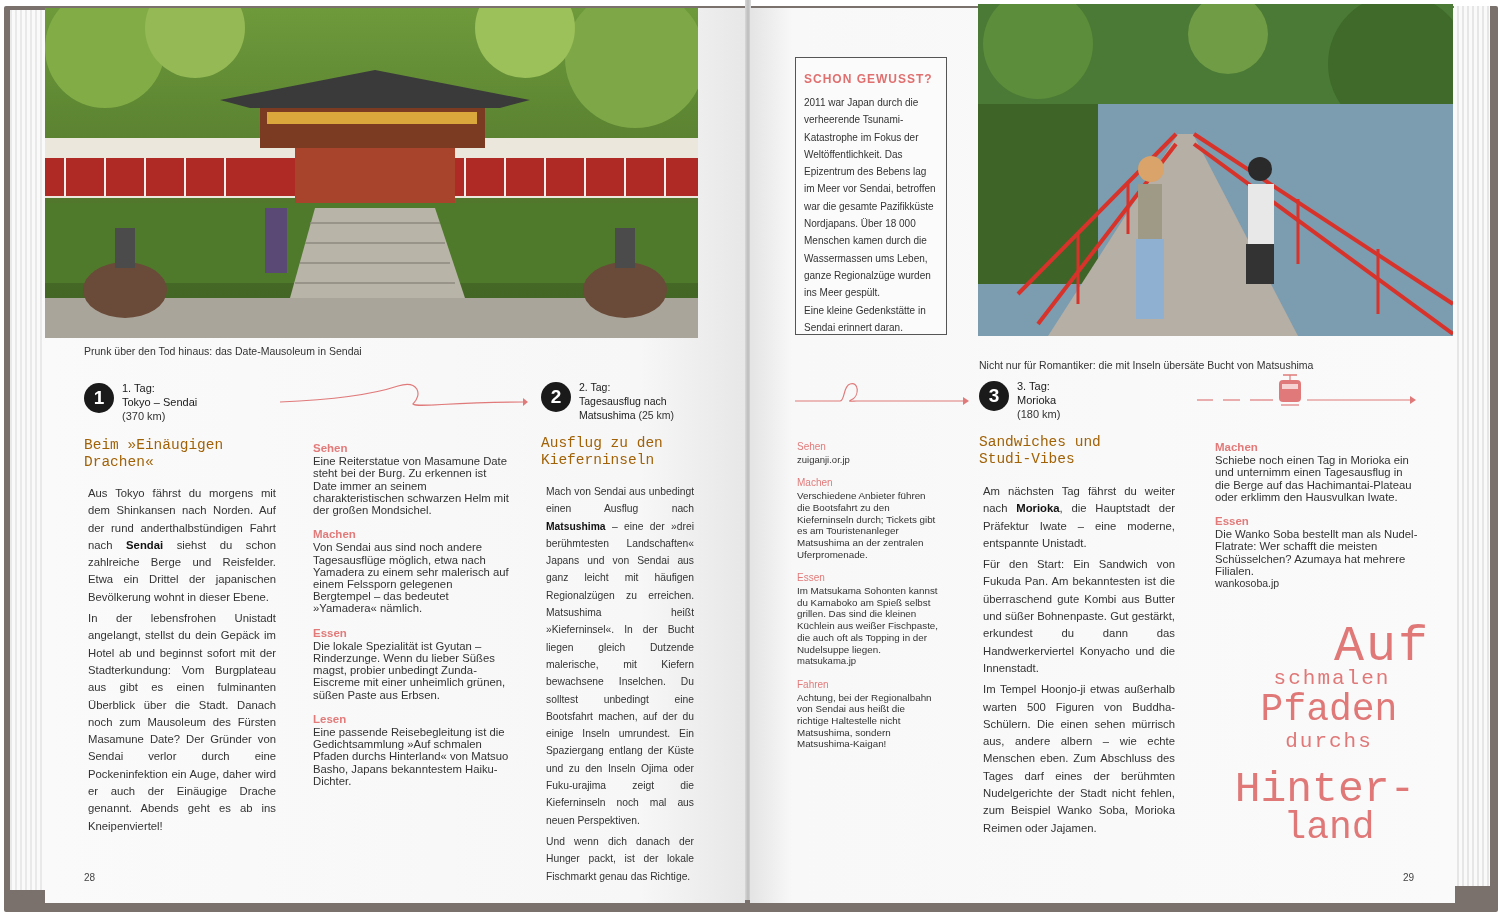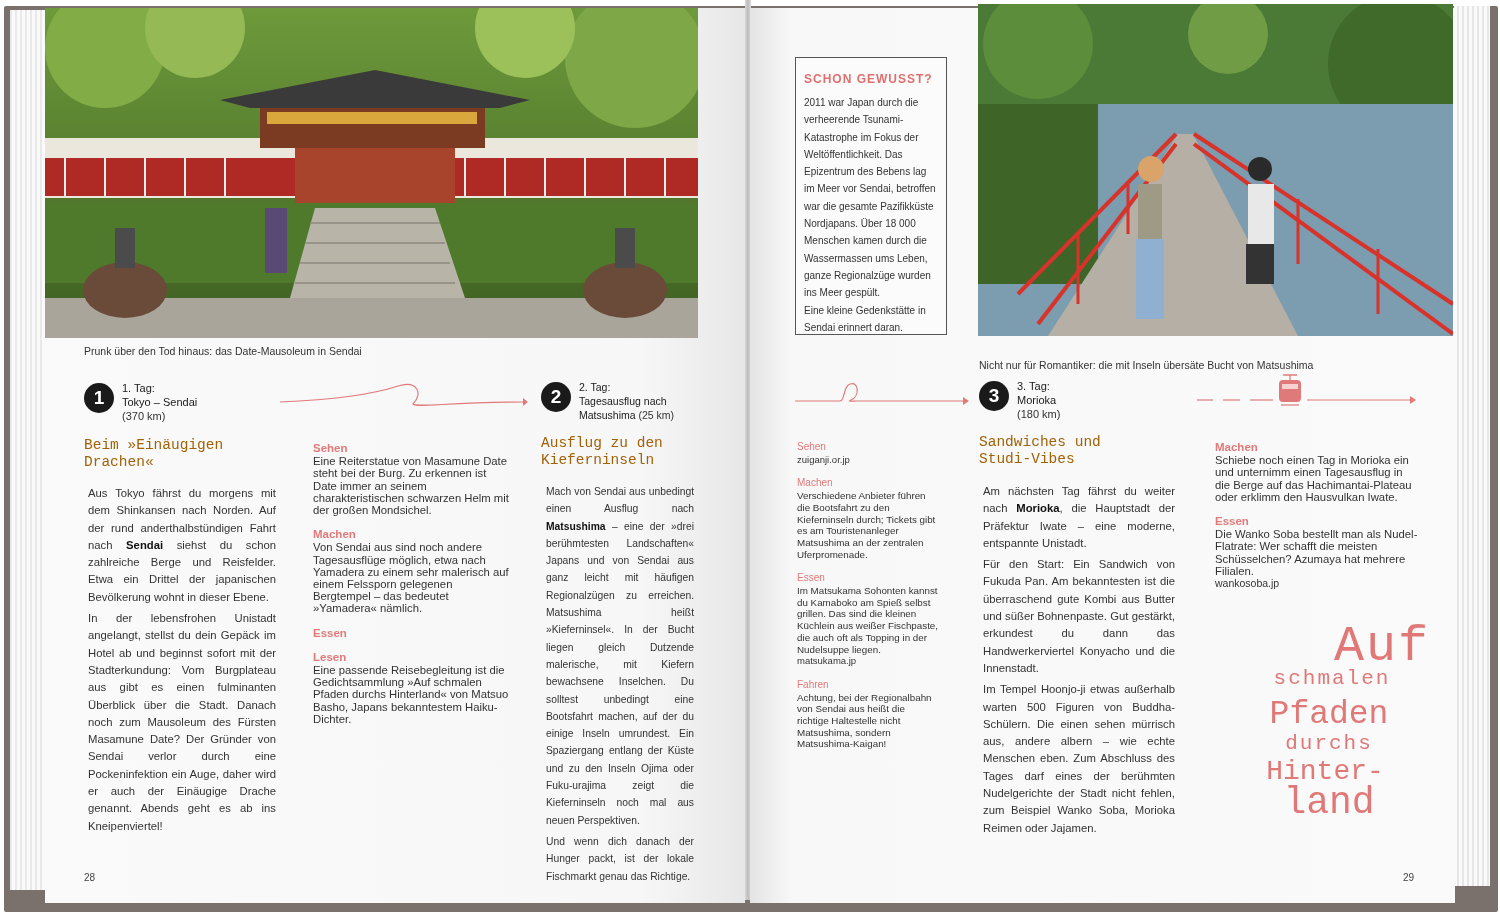--- a/index.html
+++ b/index.html
@@ -129,20 +129,21 @@
   <div class="tip">
       <h4>Sehen</h4>
       <div>Eine Reiterstatue von Masamune Date steht bei der Burg. Zu erkennen ist Date immer an seinem charakteristischen schwarzen Helm mit der großen Mondsichel.</div>
     </div>
   <div class="tip">
       <h4>Machen</h4>
       <div>Von Sendai aus sind noch andere Tagesausflüge möglich, etwa nach Yamadera zu einem sehr malerisch auf einem Felssporn gelegenen Bergtempel – das bedeutet »Yamadera« nämlich.</div>
     </div>
   <div class="tip">
       <h4>Essen</h4>
+      <div>Die lokale Spezialität ist Gyutan – Rinderzunge. Wenn du lieber Süßes magst, probier unbedingt Zunda-Eiscreme mit einer unheimlich grünen, süßen Paste aus Erbsen.</div>
     </div>
   <div class="tip">
       <h4>Lesen</h4>
       <div>Eine passende Reisebegleitung ist die Gedichtsammlung »Auf schmalen Pfaden durchs Hinterland« von Matsuo Basho, Japans bekanntestem Haiku-Dichter.</div>
     </div>
 </div>
 
 <div class="day" style="left:541px;top:380px">
   <div class="num">2</div>
   <div class="dayinfo" style="font-size:10.5px;width:110px">
@@ -268,19 +269,19 @@
   <div class="tip">
       <h4>Essen</h4>
       <div>Die Wanko Soba bestellt man als Nudel-Flatrate: Wer schafft die meisten Schüsselchen? Azumaya hat mehrere Filialen.</div>
       <div class="url" style="font-size:10.5px">wankosoba.jp</div>
     </div>
 </div>
 
 <div class="poster">
   <div style="font-size:50px;text-align:right;margin-left:2px;letter-spacing:2px">Auf</div>
   <div style="font-size:21px;letter-spacing:2px;margin-left:24px;margin-top:-4px">schmalen</div>
-  <div style="font-size:33px;margin-left:18px;margin-top:9px">Pfaden</div>
+  <div style="font-size:38px;margin-left:18px;margin-top:2px">Pfaden</div>
   <div style="font-size:21px;letter-spacing:2px;margin-left:18px;margin-top:2px">durchs</div>
-  <div style="font-size:28px;margin-left:10px;margin-top:4px">Hinter-</div>
+  <div style="font-size:43px;margin-left:10px;margin-top:16px">Hinter-</div>
   <div style="font-size:38px;margin-left:18px;margin-top:-2px">land</div>
 </div>
 
 <div class="pnum" style="left:1403px;top:872px">29</div>
 
 </body></html>

